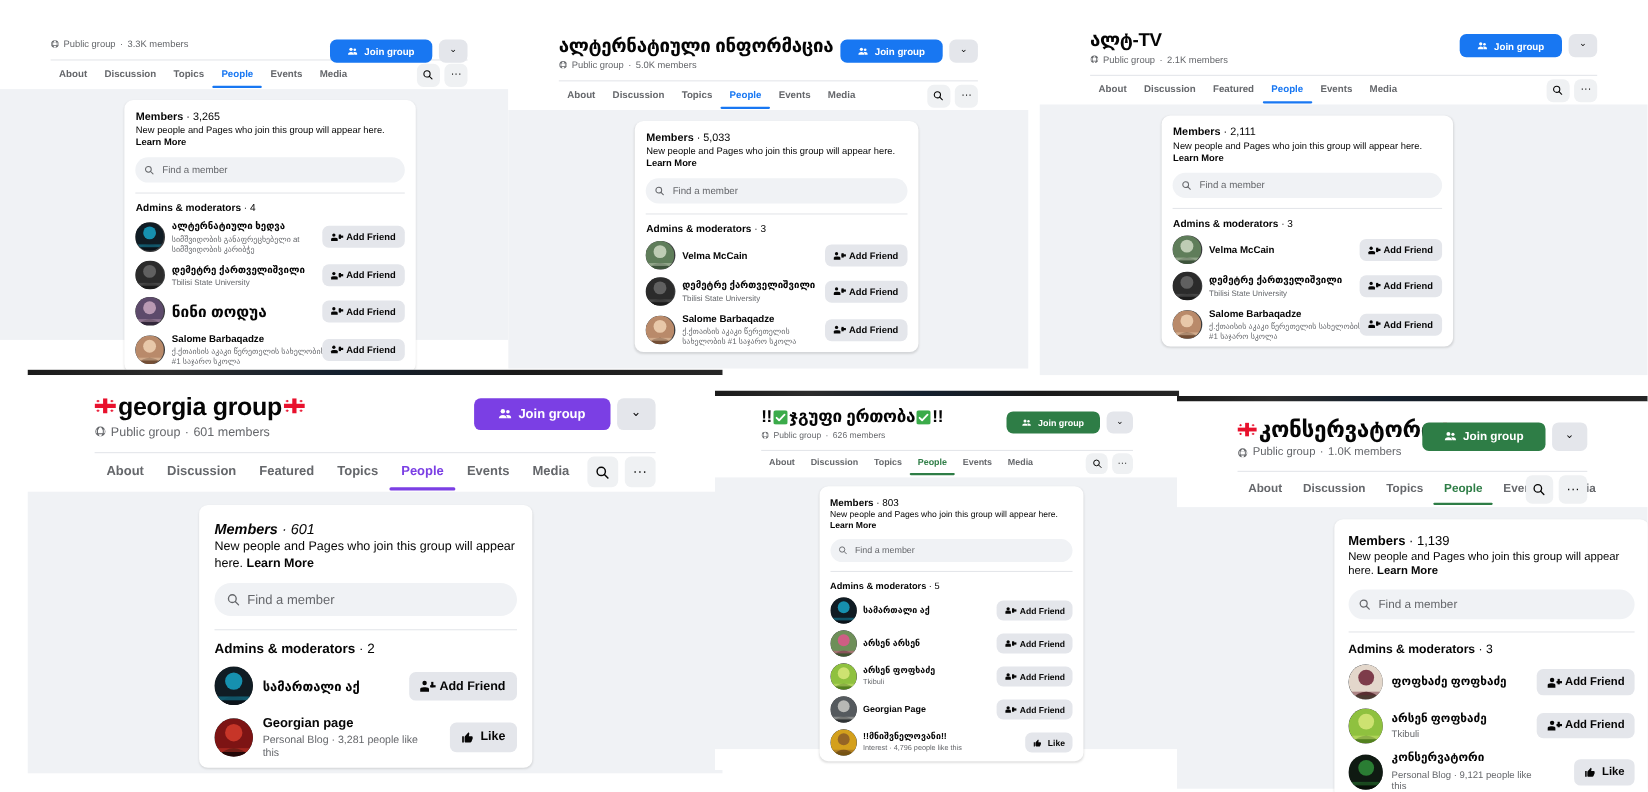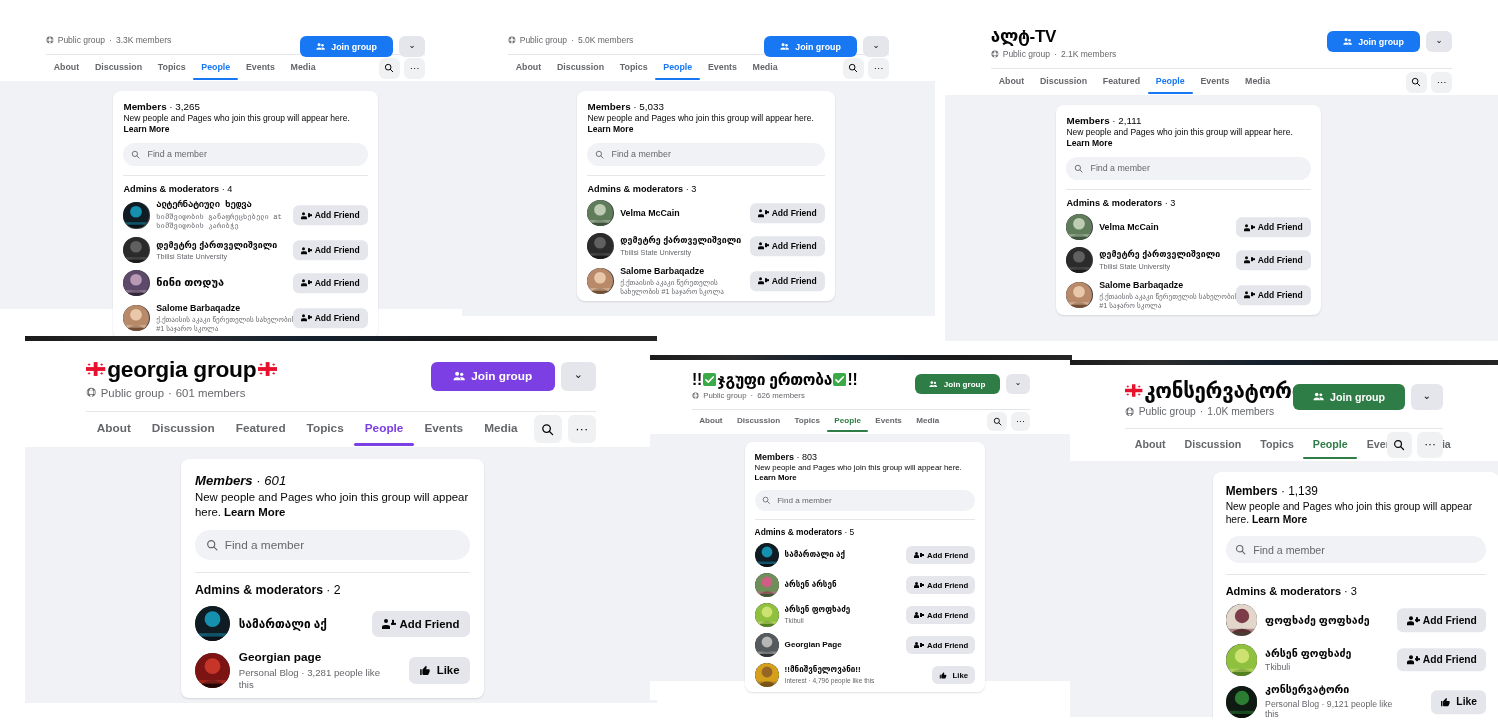--- a/index.html
+++ b/index.html
@@ -190,21 +190,21 @@
                     <circle cx="20" cy="20" r="20"></circle>
                   </clipPath>
                 </defs>
                 <g clip-path="url(#cdark-teal-logo26)">
                   <rect width="40" height="40" fill="#101c24"></rect>
                   <circle cx="20" cy="15" r="9" fill="#17a4c8" opacity="0.85"></circle>
                   <path d="M2 40 Q20 22 38 40 Z" fill="#0b1218" opacity="0.9"></path>
                   <rect y="31" width="40" height="4" fill="#17a4c8" opacity="0.45"></rect>
                 </g>
               </svg></span>
-            <span class="minfo" style="padding-right:65.5px;font-family:Liberation Mono, monospace;">
+            <span class="minfo" style="padding-right:65.5px;">
               <span class="mname" style="font-size:8.84px;display:block;">ალტერნატიული ხედვა</span>
               <span class="msub" style="font-size:7.21px;display:block;margin-top:1.97px;">სიმშვიდობის განაფრეცხებელი at სიმშვიდობის კარიბჭე</span>
             </span>
             <span class="actbtn" style="height:19.65px;padding:0 7.86px;font-size:8.52px;top:50%;transform:translateY(-50%);">
               <span class="pp" style="width:9.17px;height:9.17px;">
                 <span class="h" style="width:3px;height:3px;left:1px;top:1px;"></span>
                 <span class="b" style="width:6px;height:3px;left:0px;bottom:1px;"></span>
                 <span class="pv" style="width:2px;height:4px;right:0;top:2px;"></span>
                 <span class="ph" style="height:2px;width:4px;right:-2px;top:3px;"></span>
               </span>
@@ -247,21 +247,21 @@
                   </clipPath>
                 </defs>
                 <g clip-path="url(#cpurple-hair-portrait26)">
                   <rect width="40" height="40" fill="#5d4a6b"></rect>
                   <circle cx="20" cy="15" r="9" fill="#c9a7bf" opacity="0.85"></circle>
                   <path d="M2 40 Q20 22 38 40 Z" fill="#2e2335" opacity="0.9"></path>
                   <rect y="31" width="40" height="4" fill="#c9a7bf" opacity="0.45"></rect>
                 </g>
               </svg></span>
             <span class="minfo" style="padding-right:65.5px;">
-              <span class="mname" style="font-size:11px;display:block;">ნინი თოდუა</span>
+              <span class="mname" style="font-size:14px;display:block;">ნინი თოდუა</span>
             </span>
             <span class="actbtn" style="height:19.65px;padding:0 7.86px;font-size:8.52px;top:50%;transform:translateY(-50%);">
               <span class="pp" style="width:9.17px;height:9.17px;">
                 <span class="h" style="width:3px;height:3px;left:1px;top:1px;"></span>
                 <span class="b" style="width:6px;height:3px;left:0px;bottom:1px;"></span>
                 <span class="pv" style="width:2px;height:4px;right:0;top:2px;"></span>
                 <span class="ph" style="height:2px;width:4px;right:-2px;top:3px;"></span>
               </span>
               <span>Add Friend</span>
             </span>
@@ -292,20 +292,23 @@
                 <span class="ph" style="height:2px;width:4px;right:-2px;top:3px;"></span>
               </span>
               <span>Add Friend</span>
             </span>
           </div>
         </div>
       </div>
     </div>
     <div class="panel" style="left: 462px; top: 20px; width: 473px; height: 333px; z-index: 2;">
       <div class="panel-head" style="padding:11.79px 45.85px 0 45.85px; position:relative;">
+        <div class="gtitle" style="font-size:17.03px;display:flex;align-items:center;gap:1.31px;">
+          <span>ალტერნატიული ინფორმაცია</span>
+        </div>
         <div class="gmeta" style="font-size:8.52px;margin-top:3.28px;">
           <span class="globe thumb" style="width:7.86px;height:7.86px;">
             <svg width="7.86" height="7.86" viewBox="0 0 16 16" fill="currentColor">
               <path d="M8 1a7 7 0 100 14A7 7 0 008 1zm0 1.3c1 0 2 1.1 2.5 2.8H5.5C6 3.4 7 2.3 8 2.3zM4.9 5.4h6.2c.2.8.3 1.7.3 2.6s-.1 1.8-.3 2.6H4.9a11 11 0 010-5.2zm-1.4 0c-.2.8-.3 1.7-.3 2.6s.1 1.8.3 2.6H2.6A5.7 5.7 0 012.3 8c0-.9.1-1.8.4-2.6zm9 0h1.2c.3.8.4 1.7.4 2.6s-.1 1.8-.4 2.6h-1.2c.2-.8.3-1.7.3-2.6s-.1-1.8-.3-2.6zM5.5 11.9h5c-.5 1.7-1.5 2.8-2.5 2.8s-2-1.1-2.5-2.8z"></path>
             </svg>
           </span>
           <span>Public group</span>
           <span>·</span>
           <span>5.0K members</span>
         </div>

